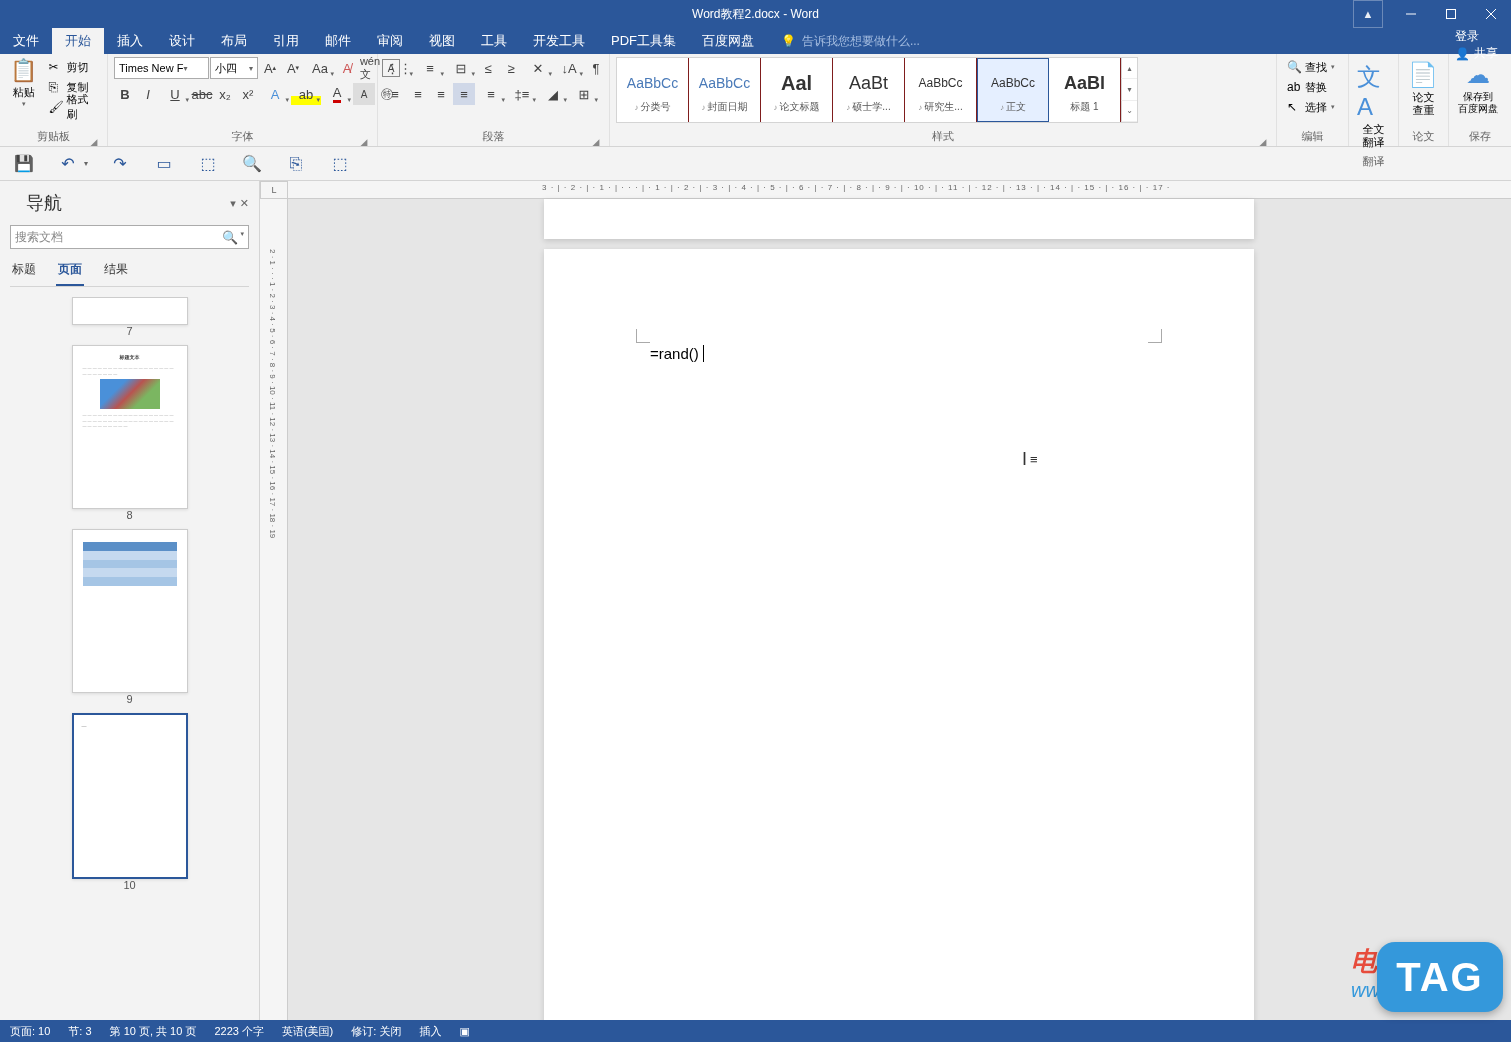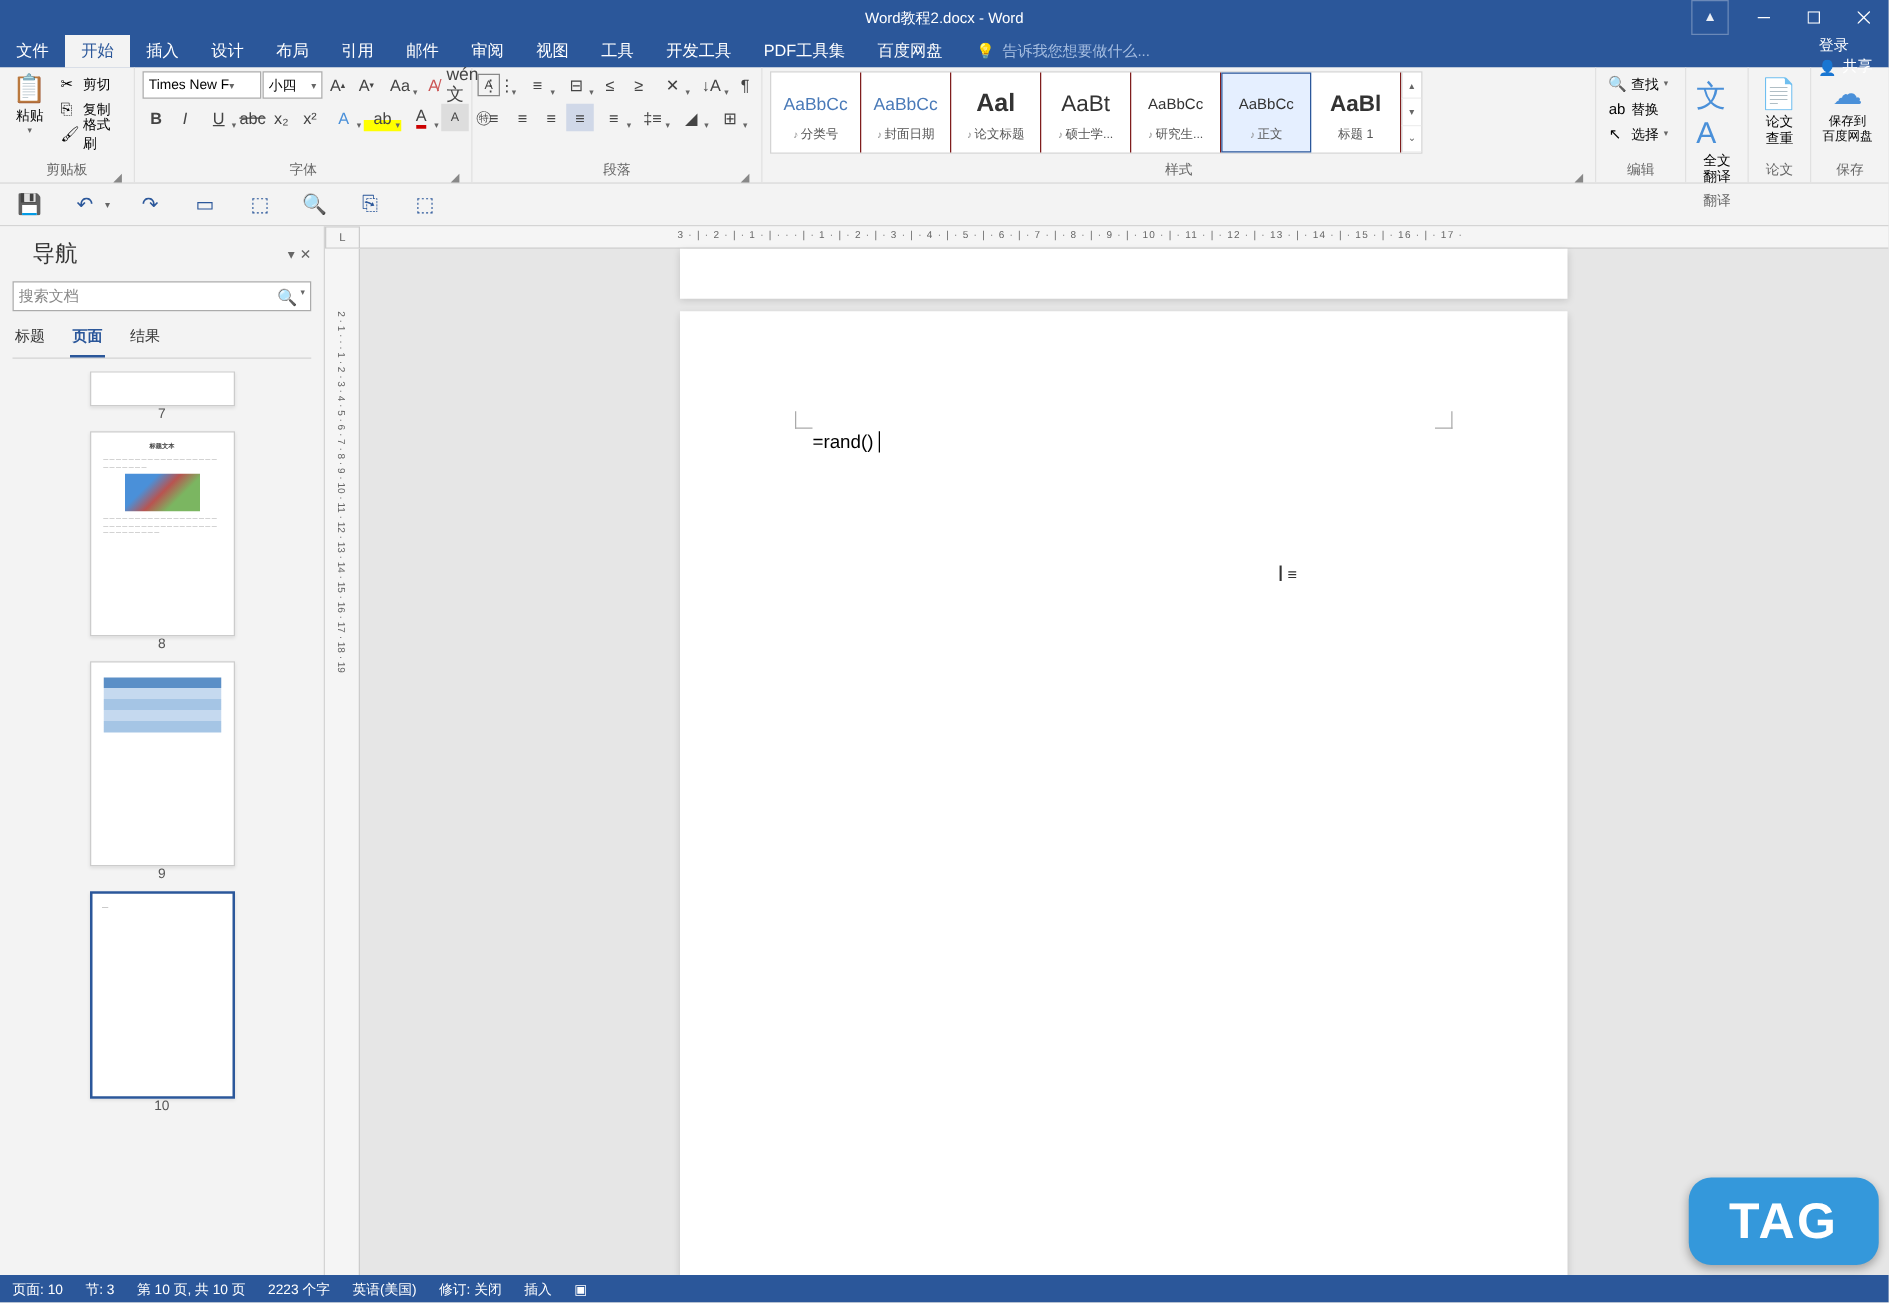--- a/index.html
+++ b/index.html
@@ -106,21 +106,21 @@
 .cursor-ibeam { position: absolute; left: 478px; top: 200px; font-size: 13px; color: #333; font-family: serif; display: flex; align-items: center; gap: 3px; }
 .cursor-ibeam .ib { font-size: 18px; }
 
 
 .statusbar { height: 22px; background: #2b579a; color: #fff; font-size: 11px; display: flex; align-items: center; padding: 0 10px; gap: 18px; }
 
 
 .watermark { position: absolute; right: 20px; bottom: 40px; text-align: left; pointer-events: none; }
 .watermark .w1 { font-size: 26px; font-weight: bold; color: #e74c3c; font-style: italic; letter-spacing: 2px; }
 .watermark .w2 { font-size: 20px; color: #3498db; font-style: italic; }
-.tag-logo { position: absolute; right: 8px; bottom: 30px; width: 152px; height: 70px; background: #3498db; border-radius: 18px; display: flex; align-items: center; justify-content: center; color: #fff; font-size: 40px; font-weight: bold; letter-spacing: 2px; box-shadow: 0 3px 8px rgba(0,0,0,0.3); }
+.tag-logo { position: absolute; right: 8px; bottom: 30px; width: 126px; height: 70px; background: #3498db; border-radius: 18px; display: flex; align-items: center; justify-content: center; color: #fff; font-size: 40px; font-weight: bold; letter-spacing: 2px; box-shadow: 0 3px 8px rgba(0,0,0,0.3); }
 
 svg { display: block; }
 </style>
 </head>
 <body>
 
 <div class="titlebar">
   <div style="width:200px"></div>
   <div class="center">Word教程2.docx - Word</div>
   <div class="right">
@@ -207,21 +207,21 @@
           </div>
         <div class="font-size">
             <span>小四</span>
             <span class="combo-arrow">▾</span>
           </div>
         <div class="smallbtn">A<sup style="font-size:7px">▴</sup></div>
         <div class="smallbtn">A<sup style="font-size:7px">▾</sup></div>
         <div class="smallbtn drop">Aa</div>
         <div class="smallbtn" style="color:#c55">A̸</div>
         <div class="smallbtn">
-            <span style="font-size:14px">wén<br>文</span>
+            <span style="font-size:11px">wén<br>文</span>
           </div>
         <div class="smallbtn" style="border:1px solid #888;width:18px;height:18px;font-size:10px">A</div>
       </div>
       <div class="row">
         <div class="smallbtn">
             <b>B</b>
           </div>
         <div class="smallbtn">
             <i>I</i>
           </div>

